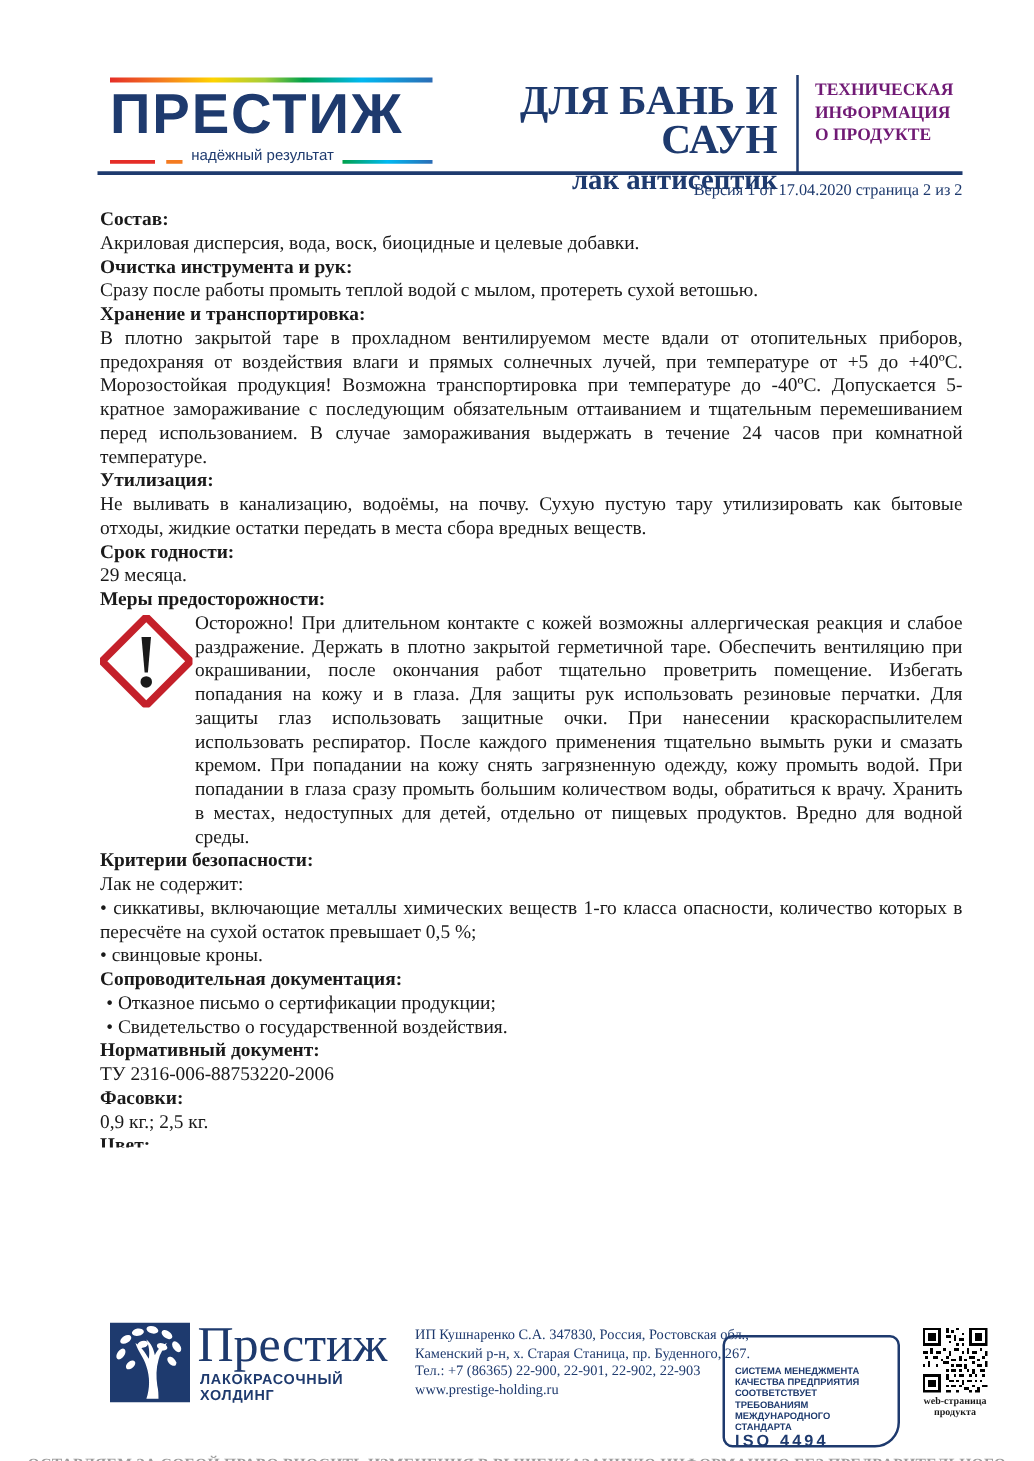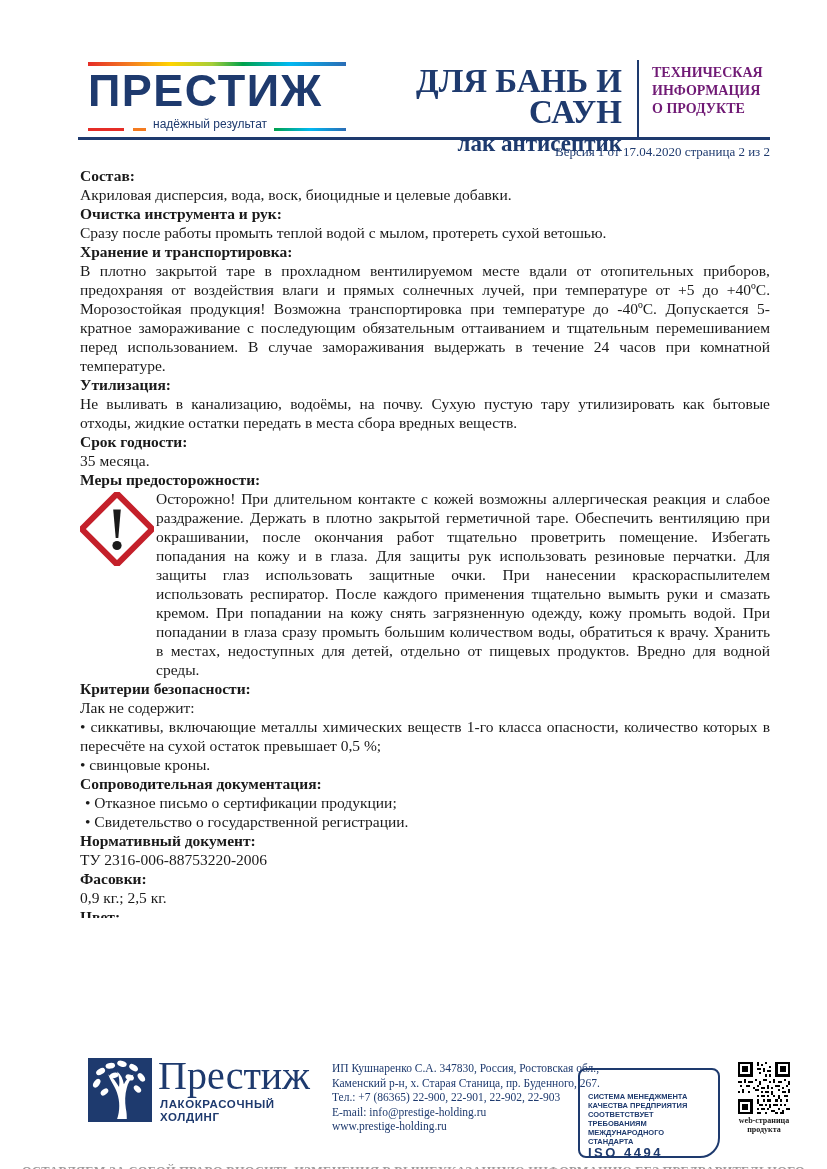--- a/index.html
+++ b/index.html
@@ -90,42 +90,42 @@
   <div class="sec-h">Очистка инструмента и рук:</div>
   <div class="sec-p">Сразу после работы промыть теплой водой с мылом, протереть сухой ветошью.</div>
 
   <div class="sec-h">Хранение и транспортировка:</div>
   <div class="sec-p">В плотно закрытой таре в прохладном вентилируемом месте вдали от отопительных приборов, предохраняя от воздействия влаги и прямых солнечных лучей, при температуре от +5 до +40ºС. Морозостойкая продукция! Возможна транспортировка при температуре до -40ºС. Допускается 5-кратное замораживание с последующим обязательным оттаиванием и тщательным перемешиванием перед использованием. В случае замораживания выдержать в течение 24 часов при комнатной температуре.</div>
 
   <div class="sec-h">Утилизация:</div>
   <div class="sec-p">Не выливать в канализацию, водоёмы, на почву. Сухую пустую тару утилизировать как бытовые отходы, жидкие остатки передать в места сбора вредных веществ.</div>
 
   <div class="sec-h">Срок годности:</div>
-  <div class="sec-p">35 месяца.</div>
+  <div class="sec-p">29 месяца.</div>
 
   <div class="sec-h">Меры предосторожности:</div>
   <div class="warn-row">
     <div class="warn-icon">
       <svg width="74" height="74" viewBox="0 0 74 74">
         <rect x="12" y="12" width="50" height="50" fill="#ffffff" stroke="#c4202a" stroke-width="6" transform="rotate(45 37 37)"></rect>
         <path d="M33.2 17.5h7.6l-2.5 28.5h-2.6z" fill="#1a1a1a"></path>
         <circle cx="37" cy="53.5" r="4.6" fill="#1a1a1a"></circle>
       </svg>
     </div>
     <div class="warn-text">Осторожно! При длительном контакте с кожей возможны аллергическая реакция и слабое раздражение. Держать в плотно закрытой герметичной таре. Обеспечить вентиляцию при окрашивании, после окончания работ тщательно проветрить помещение. Избегать попадания на кожу и в глаза. Для защиты рук использовать резиновые перчатки. Для защиты глаз использовать защитные очки. При нанесении краскораспылителем использовать респиратор. После каждого применения тщательно вымыть руки и смазать кремом. При попадании на кожу снять загрязненную одежду, кожу промыть водой. При попадании в глаза сразу промыть большим количеством воды, обратиться к врачу. Хранить в местах, недоступных для детей, отдельно от пищевых продуктов. Вредно для водной среды.</div>
   </div>
 
   <div class="sec-h">Критерии безопасности:</div>
   <div class="sec-p" style="text-align:left">Лак не содержит:</div>
   <div class="sec-p">•  сиккативы, включающие металлы химических веществ 1-го класса опасности, количество которых в пересчёте на сухой остаток превышает 0,5 %;</div>
   <div class="sec-p" style="text-align:left">•  свинцовые кроны.</div>
 
   <div class="sec-h">Сопроводительная документация:</div>
   <div class="bullet-indent">• Отказное письмо о сертификации продукции;</div>
-  <div class="bullet-indent">• Свидетельство о государственной регистрации.</div>
+  <div class="bullet-indent">• Свидетельство о государственной воздействия.</div>
 
   <div class="sec-h">Нормативный документ:</div>
   <div class="sec-p" style="text-align:left">ТУ 2316-006-88753220-2006</div>
 
   <div class="sec-h">Фасовки:</div>
   <div class="sec-p" style="text-align:left">0,9 кг.; 2,5 кг.</div>
 
   <div class="sec-h">Цвет:</div>
 
 </div>
@@ -152,21 +152,20 @@
 <div class="f-brand">
   <div class="f-brand-name">Престиж</div>
   <div class="f-brand-sub">ЛАКОКРАСОЧНЫЙ</div>
   <div class="f-brand-sub">ХОЛДИНГ</div>
 </div>
 
 <div class="f-contact">
   <div>ИП Кушнаренко С.А. 347830, Россия, Ростовская обл.,</div>
   <div>Каменский р-н, х. Старая Станица, пр. Буденного, 267.</div>
   <div>Тел.: +7 (86365) 22-900, 22-901, 22-902, 22-903</div>
-  <div class="lnk">E-mail: info@prestige-holding.ru</div>
   <div class="lnk">www.prestige-holding.ru</div>
 </div>
 
 <div class="iso-badge">
   <div>СИСТЕМА МЕНЕДЖМЕНТА</div>
   <div>КАЧЕСТВА ПРЕДПРИЯТИЯ</div>
   <div>СООТВЕТСТВУЕТ ТРЕБОВАНИЯМ</div>
   <div>МЕЖДУНАРОДНОГО СТАНДАРТА</div>
   <div class="iso-standard">ISO 4494</div>
 </div>

